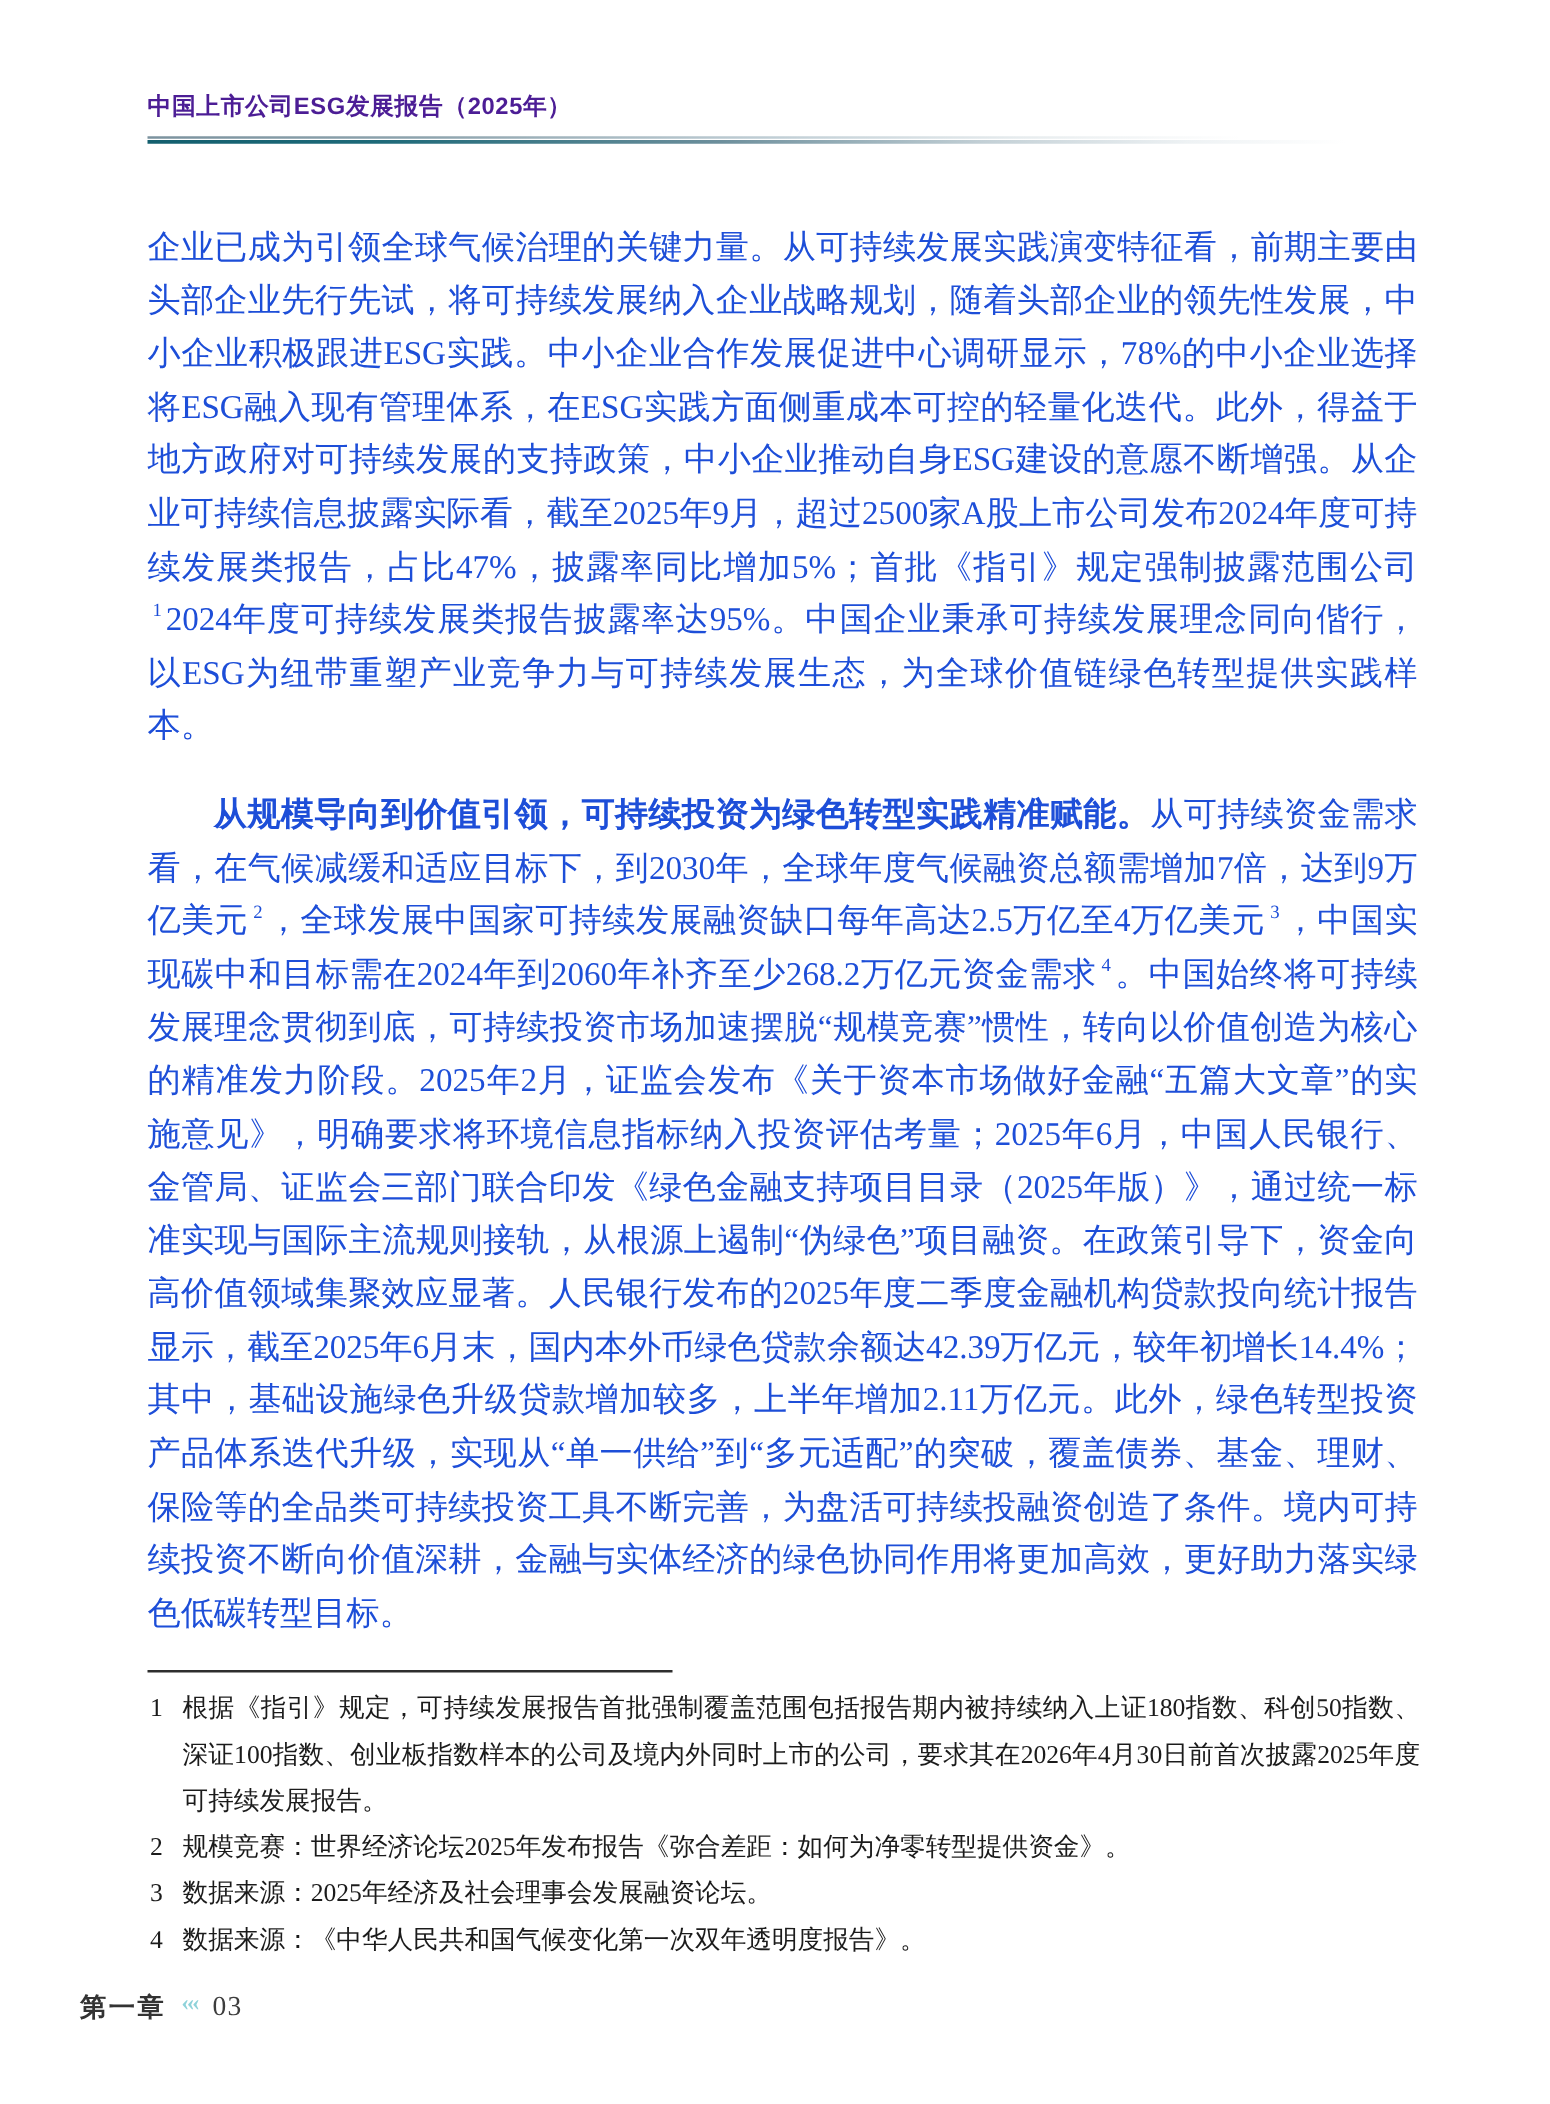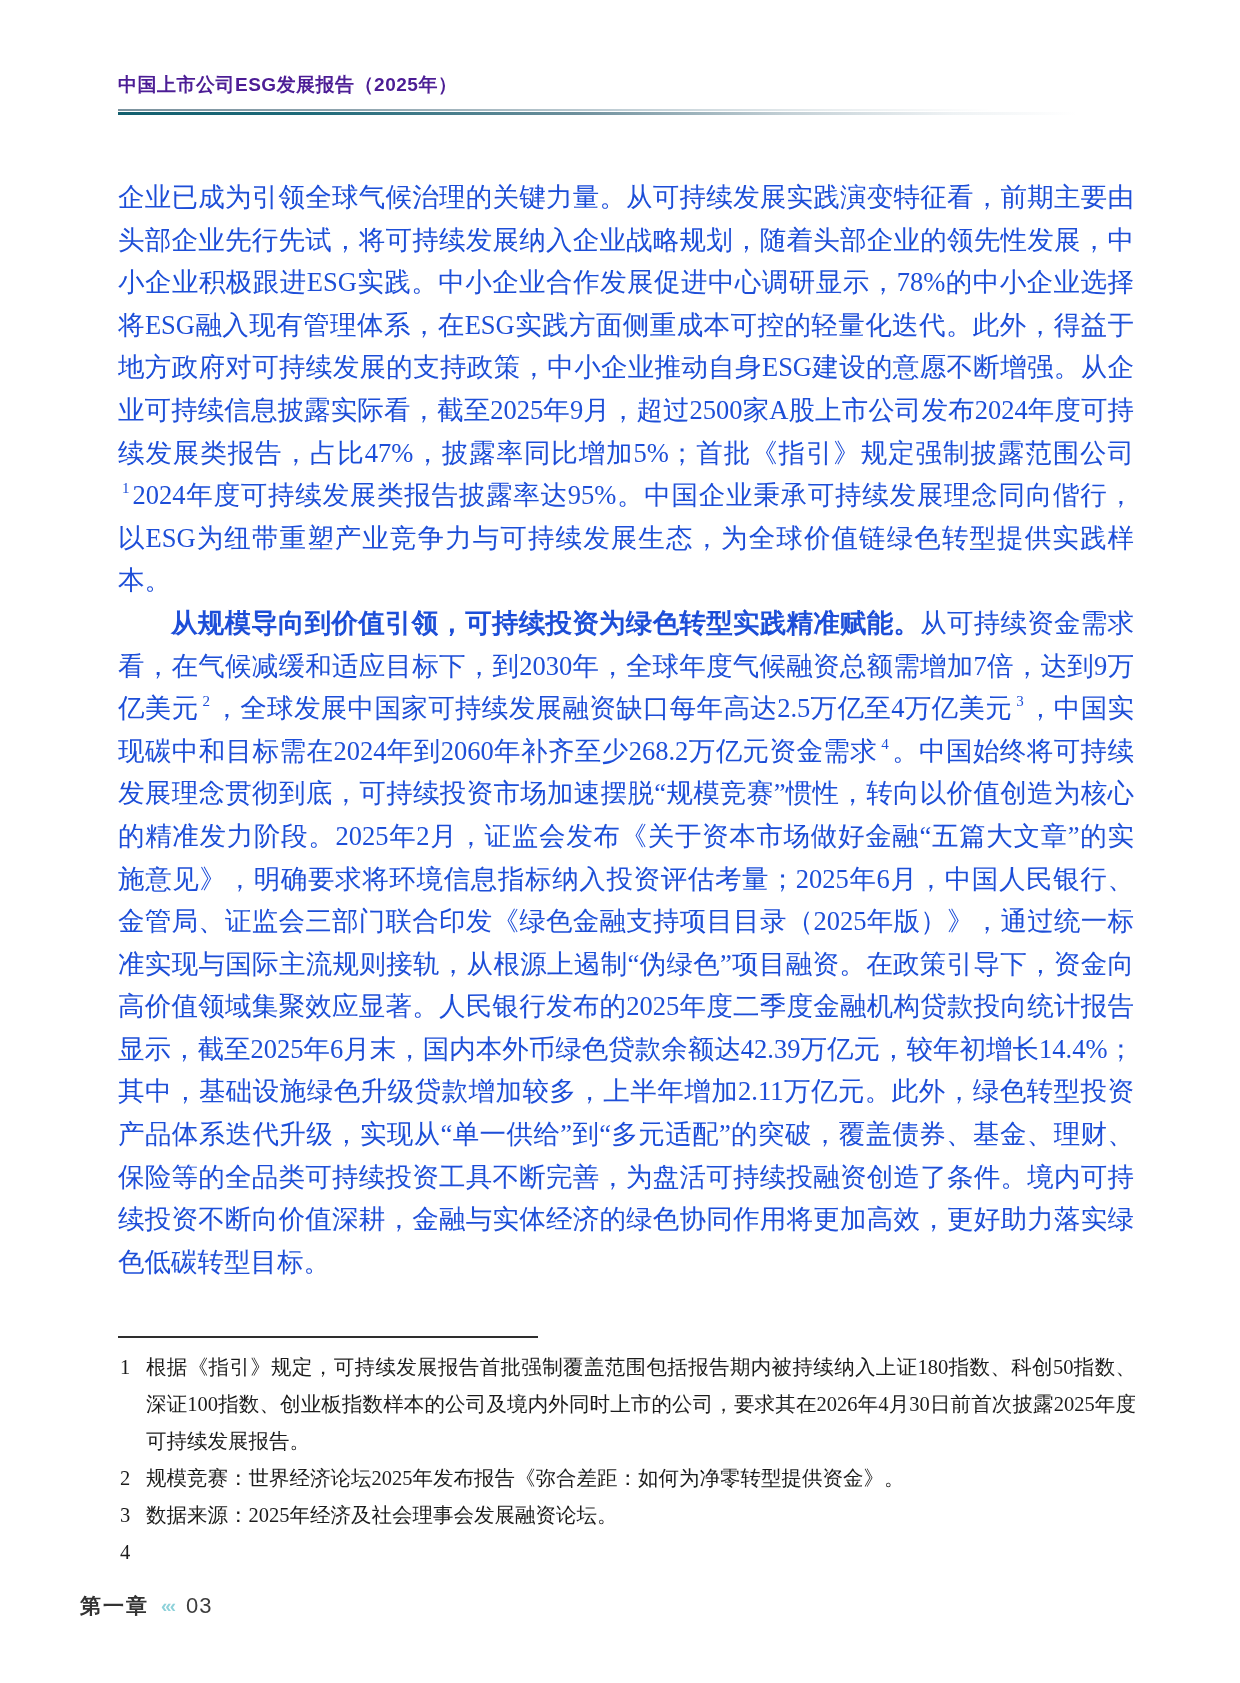--- a/index.html
+++ b/index.html
@@ -35,21 +35,21 @@
   }
 
   
   .body {
     position:absolute; left:118px; top:176px; width:1016px;
     font-size:26.5px; line-height:42.6px;
     text-align:justify;
     color:#1d4ed8;
   }
   .para { margin:0; }
-  .para.indent { text-indent:2em; }
+  .para.indent { text-indent:2em;margin-top:28px; }
   .seg-bold { font-weight:bold; }
   .body sup {
     font-size:15px;
     line-height:0;
     position:relative; top:-1px;
     vertical-align:super;
     margin:0 3px 0 4px;
   }
 
   
@@ -61,23 +61,23 @@
     position:absolute; left:118px; top:1349px; width:1018px;
     font-size:20.5px; line-height:37px;
     text-align:justify;
     color:#1b1b1b;
   }
   .footnote { position:relative; padding-left:28px; }
   .fn-num { position:absolute; left:2px; top:0; }
 
   
   .page-footer {
-    position:absolute; left:80px; top:1592px;
-    display:flex; align-items:center;
-    font-family:Liberation Sans, sans-serif;
+    position:absolute; left:64px; top:1592px;
+    display:flex; align-items:flex-start;
+    font-family:Liberation Serif, serif;
   }
   .chapter { font-size:21px; font-weight:bold; color:#333333; letter-spacing:2px; }
   .chevrons {
     color:var(--chevron-teal,#8ed2da);
     font-size:19px; font-weight:bold;
     letter-spacing:-2px;
     margin:0 12px 0 12px;
   }
   .pagenum { font-size:22px; color:#3d3d3d; letter-spacing:1px; }
 </style>
@@ -99,21 +99,21 @@
       <p class="para"><span>企业已成为引领全球气候治理的关键力量。从可持续发展实践演变特征看，前期主要由头部企业先行先试，将可持续发展纳入企业战略规划，随着头部企业的领先性发展，中小企业积极跟进ESG实践。中小企业合作发展促进中心调研显示，78%的中小企业选择将ESG融入现有管理体系，在ESG实践方面侧重成本可控的轻量化迭代。此外，得益于地方政府对可持续发展的支持政策，中小企业推动自身ESG建设的意愿不断增强。从企业可持续信息披露实际看，截至2025年9月，超过2500家A股上市公司发布2024年度可持续发展类报告，占比47%，披露率同比增加5%；首批《指引》规定强制披露范围公司</span><sup>1</sup><span>2024年度可持续发展类报告披露率达95%。中国企业秉承可持续发展理念同向偕行，以ESG为纽带重塑产业竞争力与可持续发展生态，为全球价值链绿色转型提供实践样本。</span></p>
       <p class="para indent"><span class="seg-bold">从规模导向到价值引领，可持续投资为绿色转型实践精准赋能。</span><span>从可持续资金需求看，在气候减缓和适应目标下，到2030年，全球年度气候融资总额需增加7倍，达到9万亿美元</span><sup>2</sup><span>，全球发展中国家可持续发展融资缺口每年高达2.5万亿至4万亿美元</span><sup>3</sup><span>，中国实现碳中和目标需在2024年到2060年补齐至少268.2万亿元资金需求</span><sup>4</sup><span>。中国始终将可持续发展理念贯彻到底，可持续投资市场加速摆脱“规模竞赛”惯性，转向以价值创造为核心的精准发力阶段。2025年2月，证监会发布《关于资本市场做好金融“五篇大文章”的实施意见》，明确要求将环境信息指标纳入投资评估考量；2025年6月，中国人民银行、金管局、证监会三部门联合印发《绿色金融支持项目目录（2025年版）》，通过统一标准实现与国际主流规则接轨，从根源上遏制“伪绿色”项目融资。在政策引导下，资金向高价值领域集聚效应显著。人民银行发布的2025年度二季度金融机构贷款投向统计报告显示，截至2025年6月末，国内本外币绿色贷款余额达42.39万亿元，较年初增长14.4%；其中，基础设施绿色升级贷款增加较多，上半年增加2.11万亿元。此外，绿色转型投资产品体系迭代升级，实现从“单一供给”到“多元适配”的突破，覆盖债券、基金、理财、保险等的全品类可持续投资工具不断完善，为盘活可持续投融资创造了条件。境内可持续投资不断向价值深耕，金融与实体经济的绿色协同作用将更加高效，更好助力落实绿色低碳转型目标。</span></p>
     </main>
 
   <div class="fn-sep"></div>
 
   <section class="footnotes">
       <div class="footnote"><span class="fn-num">1</span><span>根据《指引》规定，可持续发展报告首批强制覆盖范围包括报告期内被持续纳入上证180指数、科创50指数、深证100指数、创业板指数样本的公司及境内外同时上市的公司，要求其在2026年4月30日前首次披露2025年度可持续发展报告。</span></div>
       <div class="footnote"><span class="fn-num">2</span><span>规模竞赛：世界经济论坛2025年发布报告《弥合差距：如何为净零转型提供资金》。</span></div>
       <div class="footnote"><span class="fn-num">3</span><span>数据来源：2025年经济及社会理事会发展融资论坛。</span></div>
-      <div class="footnote"><span class="fn-num">4</span></div>
+      <div class="footnote"><span class="fn-num">4</span><span>数据来源：《中华人民共和国气候变化第一次双年透明度报告》。</span></div>
     </section>
 
   <footer class="page-footer">
     <span class="chapter">第一章</span>
     <span class="chevrons">‹‹‹</span>
     <span class="pagenum">03</span>
   </footer>
 
 </div>
 

